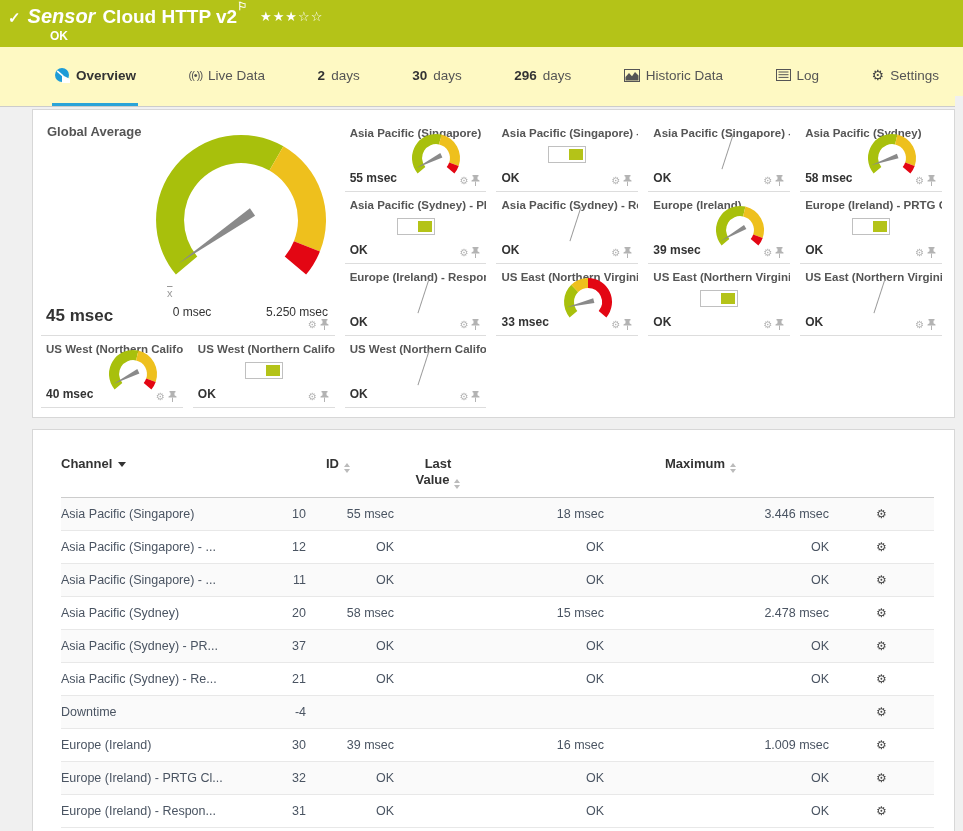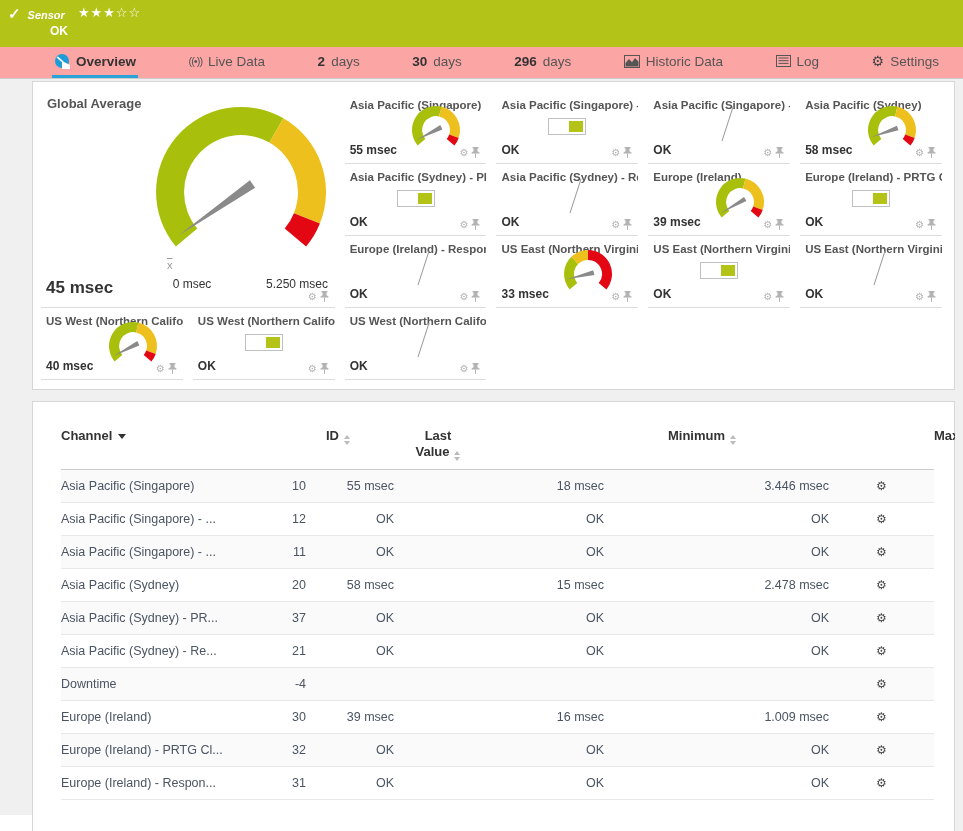--- a/index.html
+++ b/index.html
@@ -3,28 +3,28 @@
 <meta charset="utf-8">
 <style>
   * { box-sizing: border-box; margin: 0; padding: 0; }
   html,body { width: 963px; height: 831px; overflow: hidden; }
   body { font-family: "Liberation Sans", sans-serif; background: #fff; position: relative; }
 
   
   .sensor-header { height: 47px; background: #b4c318; color: #fff; padding: 5px 10px 0 8px; }
   .sh-line1 { display: flex; align-items: baseline; gap: 7px; }
   .sh-check { font-size: 15px; font-weight: bold; }
-  .sh-type { font-style: italic; font-size: 11px; font-weight: 600; }
+  .sh-type { font-style: italic; font-size: 20px; font-weight: 600; }
   .sh-name { font-size: 19px; font-weight: bold; }
   .sh-flag { font-size: 11px; vertical-align: super; position: relative; top: -6px; }
   .sh-stars { font-size: 13px; letter-spacing: 1px; position: relative; top: -2px; margin-left: 6px; }
   .sh-status { font-size: 12px; font-weight: bold; margin: 1px 0 0 42px; }
 
   
-  .tabbar { height: 32px; background: #fca5a5; border-bottom: 1px solid #ccc; display: flex; align-items: stretch; padding: 0 22px 0 52px; justify-content: space-between; }
+  .tabbar { height: 60px; background: #fef9c3; border-bottom: 1px solid #ccc; display: flex; align-items: stretch; padding: 0 22px 0 52px; justify-content: space-between; }
   .tab { display: flex; align-items: center; gap: 6px; font-size: 13.5px; color: #555; cursor: pointer; border-bottom: 3px solid transparent; padding: 0 2px; }
   .tab.active { color: #333; font-weight: bold; border-bottom-color: #2aa3d8; }
   .tab .num { font-weight: bold; color: #333; }
   .tab .icon-txt { font-size: 11px; color: #555; letter-spacing: -1px; }
   .tab svg { display: block; }
 
   
   .content { background: #f0f0f0; height: 736px; padding: 2px 8px 0 32px; }
   .panel { background: #fff; border: 1px solid #d7d7d7; }
   .gauges-panel { height: 309px; padding: 10px 2px 8px 8px; }
@@ -66,20 +66,21 @@
 
   .right-strip { position: absolute; right: 0; top: 96px; width: 8px; height: 735px; background: #f0f0f0; }
 </style>
 </head>
 <body>
 
 <div class="sensor-header">
   <div class="sh-line1">
     <span class="sh-check">✓</span>
     <span class="sh-type">Sensor</span>
+    <span class="sh-name"><span>Cloud HTTP v2</span><span class="sh-flag">⚐</span></span>
     <span class="sh-stars"><span>★★★</span><span>☆☆</span></span>
   </div>
   <div class="sh-status">OK</div>
 </div>
 
 <div class="tabbar">
   <div class="tab active">
     <svg width="16" height="16" viewBox="0 0 16 16">
         <circle cx="8" cy="8" r="7" fill="#1e9cd7"></circle>
         <path d="M8 16 L8 8 L16 12 L16 16 Z" fill="#fff"></path>
@@ -371,24 +372,20 @@
     <div class="thead">
       <div><span>Channel</span><span class="caret-down"></span></div>
       <div class="c-right"><span>ID</span><span class="sort">
             <i class="up"></i>
             <i class="down"></i>
           </span></div>
       <div class="h-last"><span>Last Value</span><span class="sort">
             <i class="up"></i>
             <i class="down"></i>
           </span></div>
-      <div class="c-right"><span>Minimum</span><span class="sort">
-            <i class="up"></i>
-            <i class="down"></i>
-          </span></div>
       <div class="c-right"><span>Maximum</span><span class="sort">
             <i class="up"></i>
             <i class="down"></i>
           </span></div>
       <div></div>
     </div>
     <div id="table-body">
         <div class="trow">
           <div>Asia Pacific (Singapore)</div>
           <div class="c-right">10</div>

